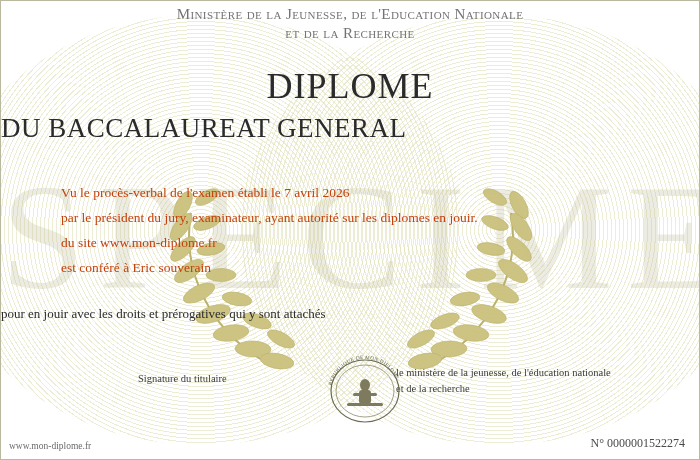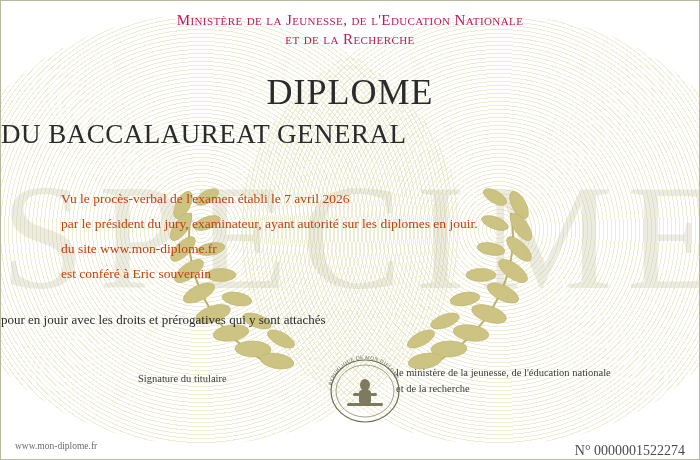--- a/index.html
+++ b/index.html
@@ -51,26 +51,26 @@
     position:absolute;
     left:120px; top:92px;
     width:460px; height:300px;
     pointer-events:none;
   }
 
   .content{position:relative;z-index:5;}
 
   .ministry{
     text-align:center;
-    padding-top:10px;
+    padding-top:4px;
     font-size:15px;
     line-height:19px;
     font-variant:small-caps;
     letter-spacing:0.4px;
-    color:#be185d;
+    color:#737373;
   }
   .ministry .l2{display:block;}
 
   .title{
     text-align:center;
     margin-top:22px;
     font-size:36px;
     letter-spacing:1px;
     color:#2b2b2b;
   }
@@ -113,27 +113,27 @@
     line-height:16px;
   }
 
   .seal{
     position:absolute;
     left:322px; top:352px;
     width:84px;height:72px;
   }
 
   .footer-left{
-    position:absolute;left:14px;bottom:8px;
+    position:absolute;left:8px;bottom:8px;
     font-size:9.5px;color:#6a6a6a;
     font-family:"Liberation Serif", serif;
   }
   .footer-right{
-    position:absolute;right:14px;bottom:0;
-    font-size:14px;color:#4a4a4a;
+    position:absolute;right:14px;bottom:8px;
+    font-size:12px;color:#4a4a4a;
   }
 </style>
 </head>
 <body>
 
 <div class="diploma">
 
   <div class="oval oval-left"></div>
   <div class="oval oval-right"></div>
 

